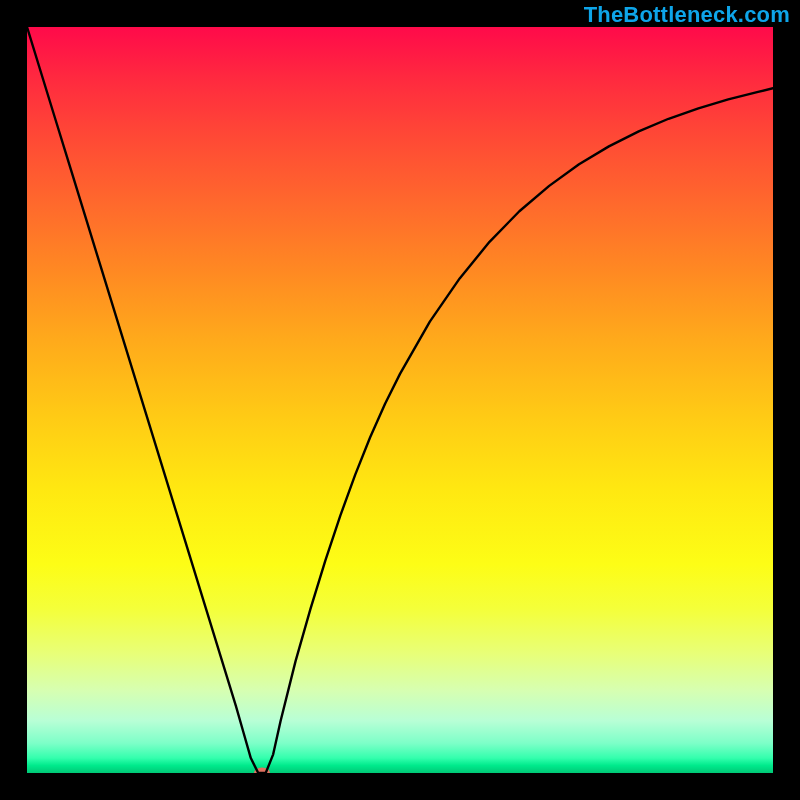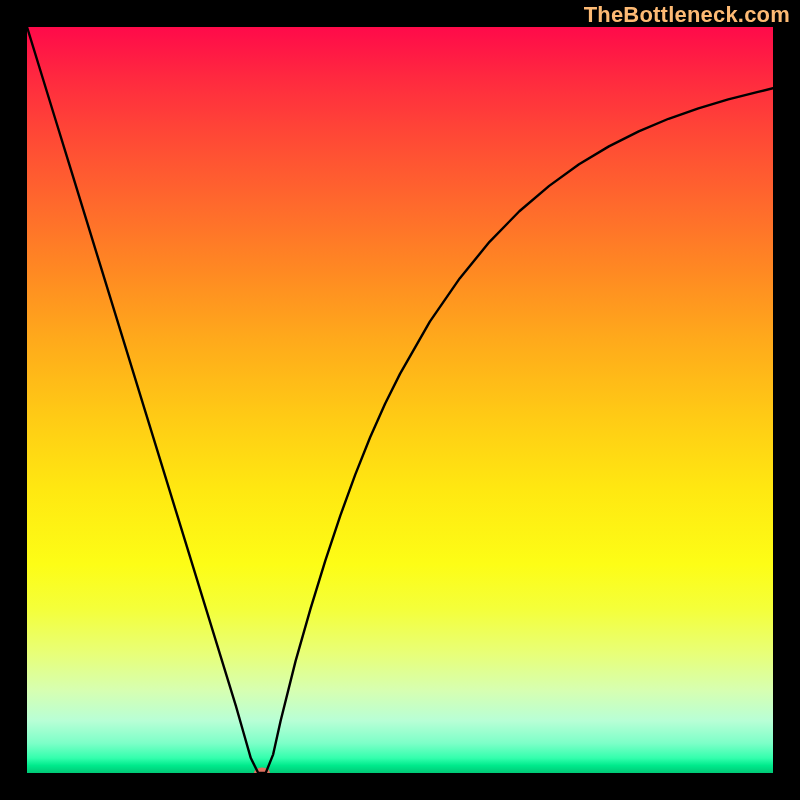--- a/index.html
+++ b/index.html
@@ -14,21 +14,21 @@
   .frame {
     position: relative;
     width: 800px;
     height: 800px;
     background: #000;
   }
   .watermark {
     position: absolute;
     top: 2px;
     right: 10px;
-    color: #fdba74;
+    color: #0ea5e9;
     font-size: 22px;
     font-weight: 600;
     letter-spacing: 0.2px;
     z-index: 5;
   }
   .plot {
     position: absolute;
     left: 27px;
     top: 27px;
     width: 746px;

